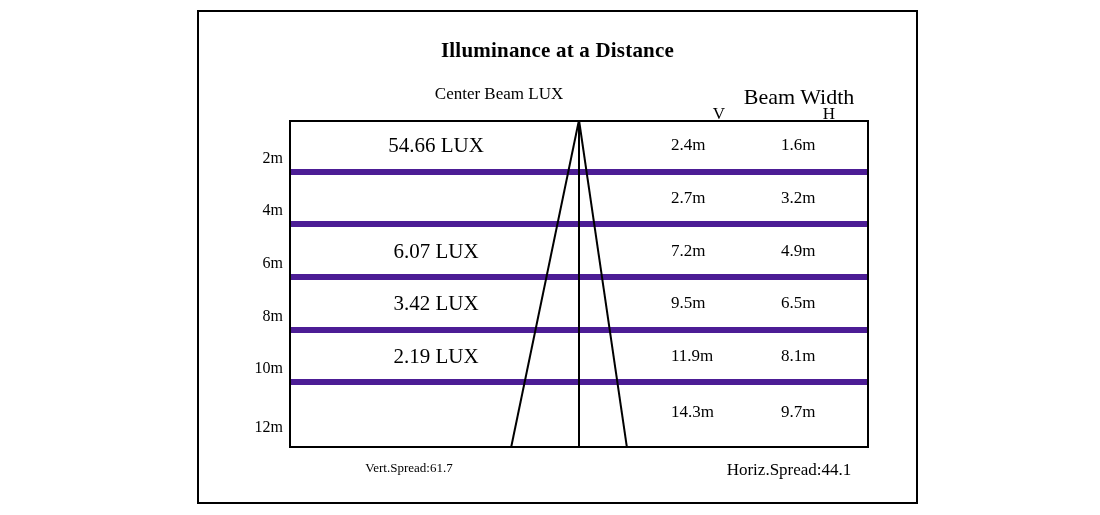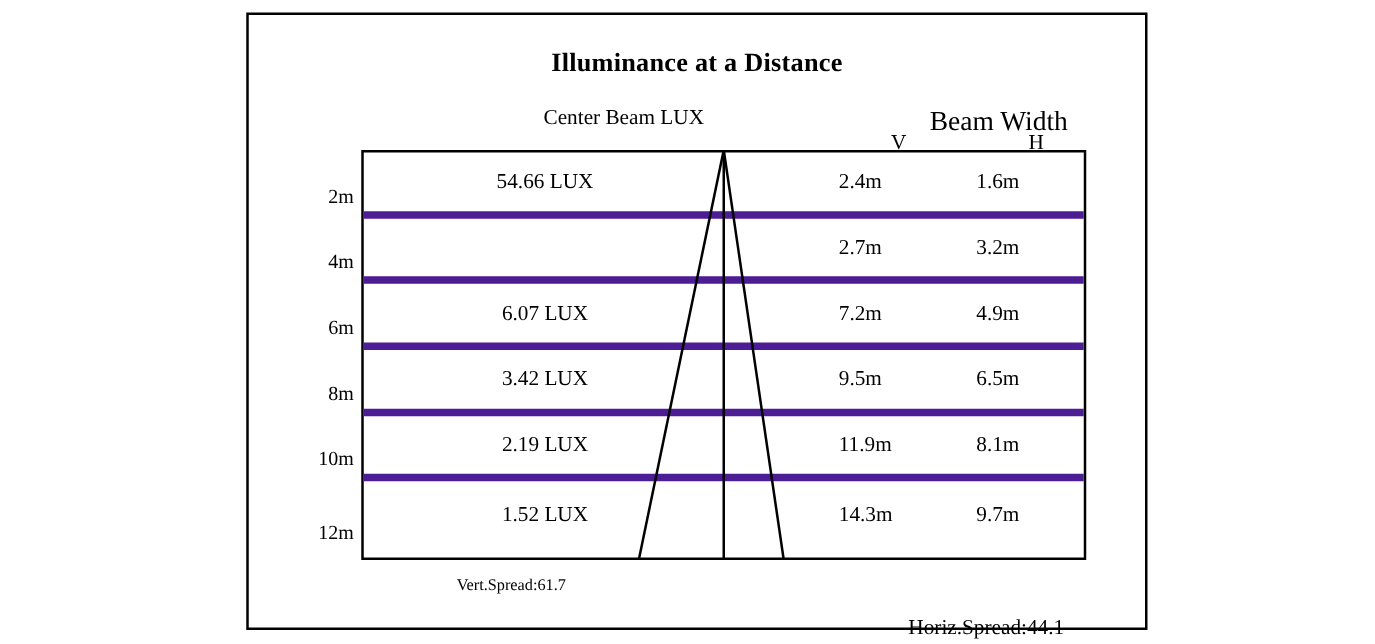--- a/index.html
+++ b/index.html
@@ -102,21 +102,21 @@
     border-bottom: none;
   }
 
   .row .lux {
     position: absolute;
     left: 0;
     top: 50%;
     transform: translateY(-50%);
     width: 290px;
     text-align: center;
-    font-size: 17px;
+    font-size: 21px;
   }
 
   .row .bw-v {
     position: absolute;
     left: 380px;
     top: 50%;
     transform: translateY(-50%);
     width: 100px;
     font-size: 17px;
   }
@@ -160,21 +160,20 @@
     font-size: 13px;
   }
 
   .footer-horiz {
     position: absolute;
     left: 440px;
     top: 448px;
     width: 300px;
     text-align: center;
     font-size: 17px;
-    margin-top: 32px;
   }
 </style>
 </head>
 <body>
 
 <div id="canvas">
   <div class="frame">
 
     <div class="title">Illuminance at a Distance</div>
 
@@ -208,21 +207,20 @@
         <span class="bw-h">6.5m</span>
       </div>
       <div class="row">
         <span class="dist-label">10m</span>
         <span class="lux">2.19 LUX</span>
         <span class="bw-v">11.9m</span>
         <span class="bw-h">8.1m</span>
       </div>
       <div class="row">
         <span class="dist-label">12m</span>
-        <span class="lux">1.52 LUX</span>
         <span class="bw-v">14.3m</span>
         <span class="bw-h">9.7m</span>
       </div>
     </div>
 
     <svg class="cone" viewBox="0 0 580 328" preserveAspectRatio="none">
 
       <line x1="290" y1="0" x2="290" y2="328" stroke="#000000" stroke-width="2"></line>
 
       <line x1="290" y1="0" x2="222" y2="328" stroke="#000000" stroke-width="2"></line>

